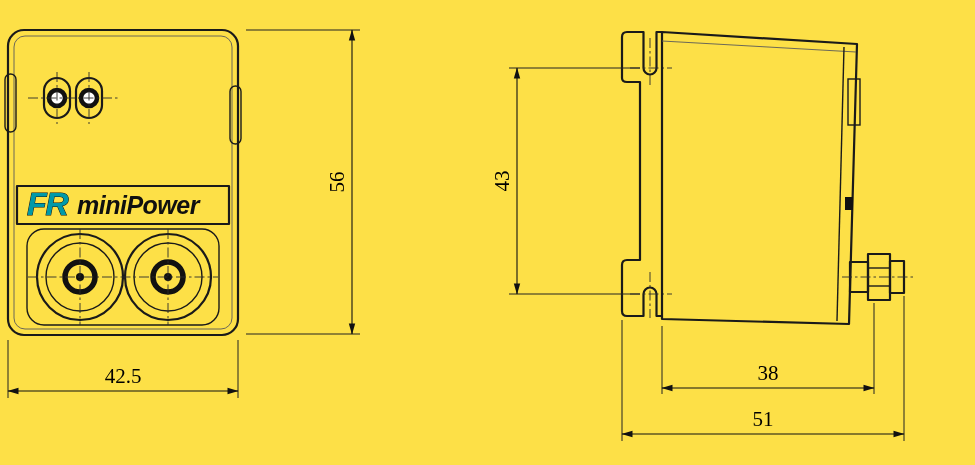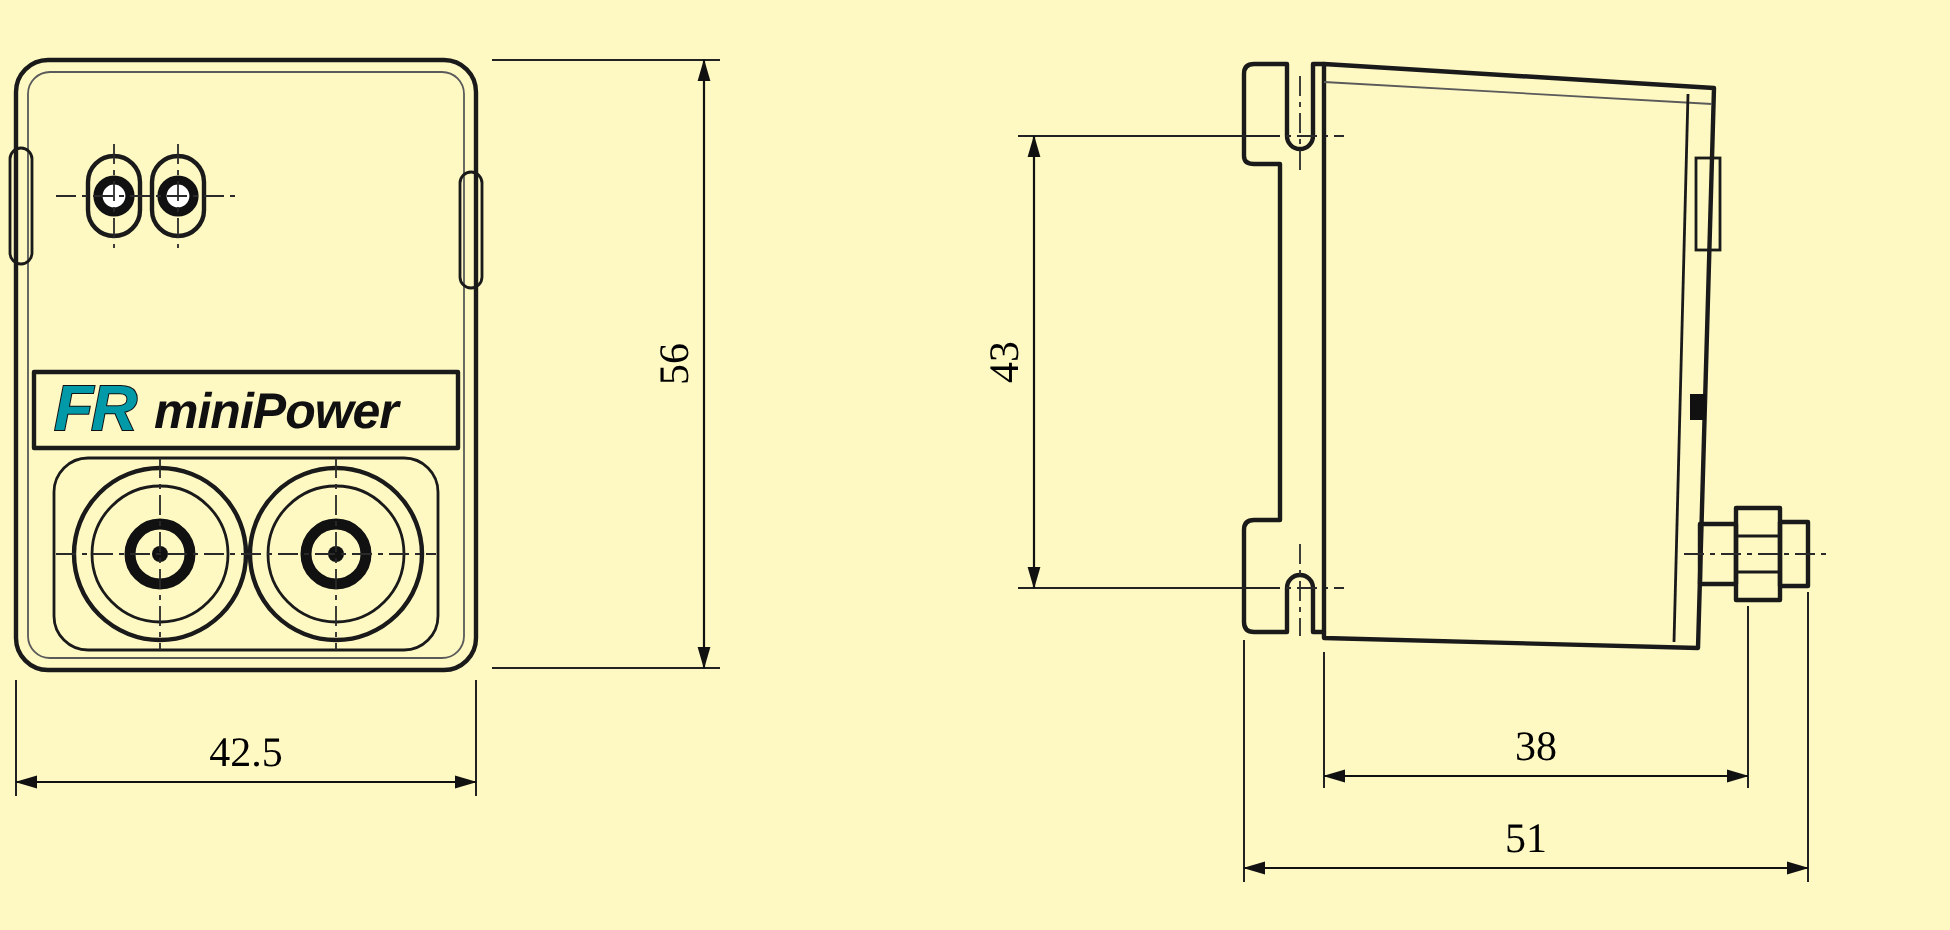--- a/index.html
+++ b/index.html
@@ -1,16 +1,16 @@
 <!DOCTYPE html>
 <html><head>
 <meta charset="utf-8">
 <style>
   html,body{margin:0;padding:0;background:#fff;}
-  .canvas{position:relative;width:975px;height:465px;background:#fef9c3;overflow:hidden;}
+  .canvas{position:relative;width:975px;height:465px;background:#fde047;overflow:hidden;}
   svg{display:block;}
   .o2{fill:none;stroke:#1a1a1a;stroke-width:2.2;stroke-linejoin:round;stroke-linecap:round;}
   .o1{fill:none;stroke:#1a1a1a;stroke-width:1.4;}
   .o1t{fill:none;stroke:#5a5a5a;stroke-width:0.9;}
   .ring{fill:#ffffff;stroke:#111111;stroke-width:4.6;}
   .ring2{fill:none;stroke:#111111;stroke-width:5.5;}
   .cl{stroke:#2a2a2a;stroke-width:0.9;stroke-dasharray:10 3 2.5 3;fill:none;}
   .ext{stroke:#222222;stroke-width:1;}
   .dimline{stroke:#111111;stroke-width:1.1;fill:none;}
   .dimtext{font-family:"Liberation Serif", serif;font-size:21px;fill:#000000;}

